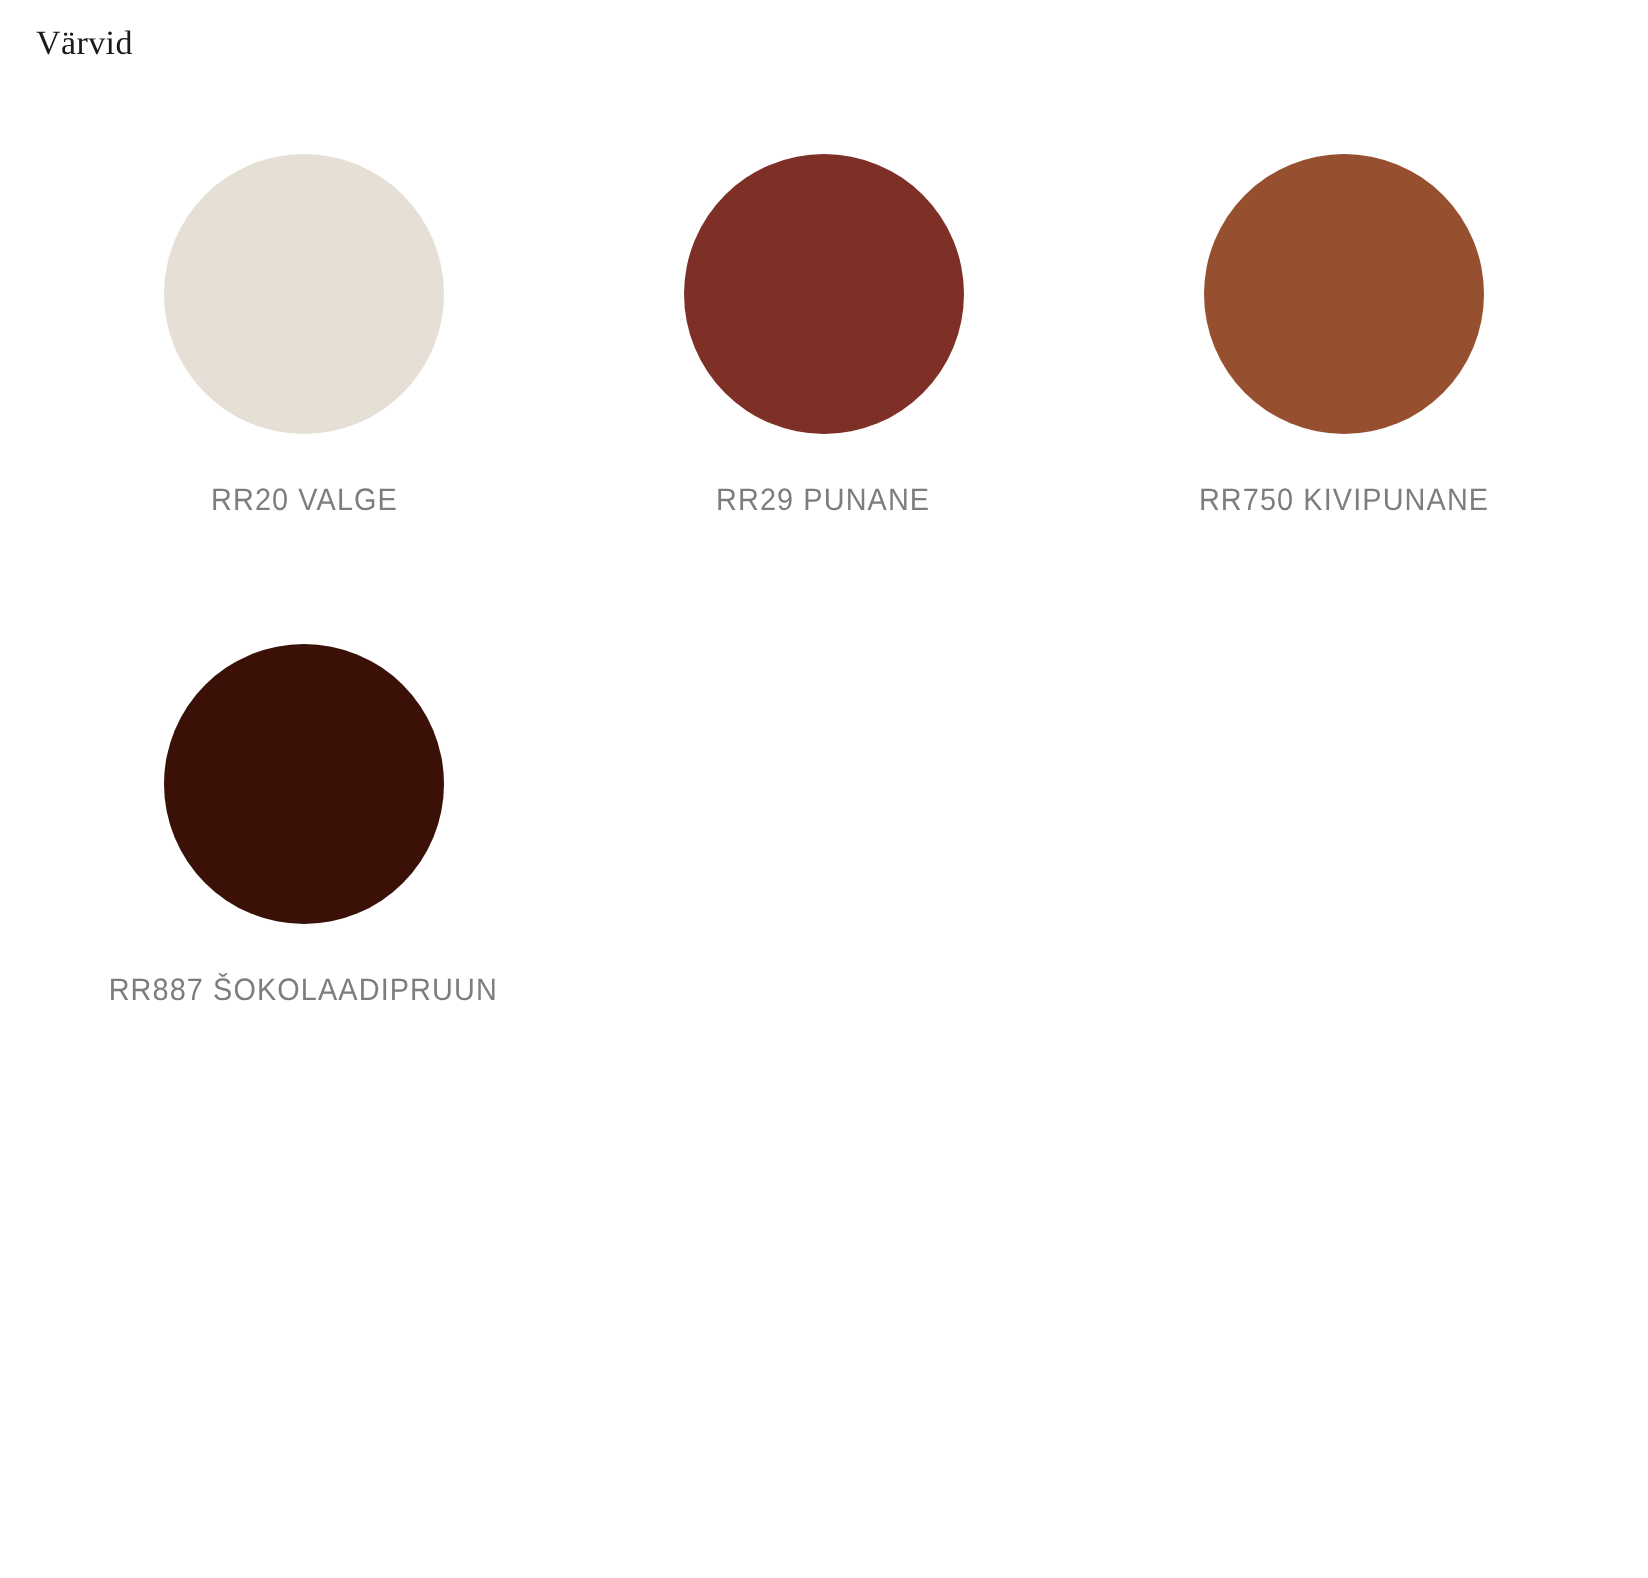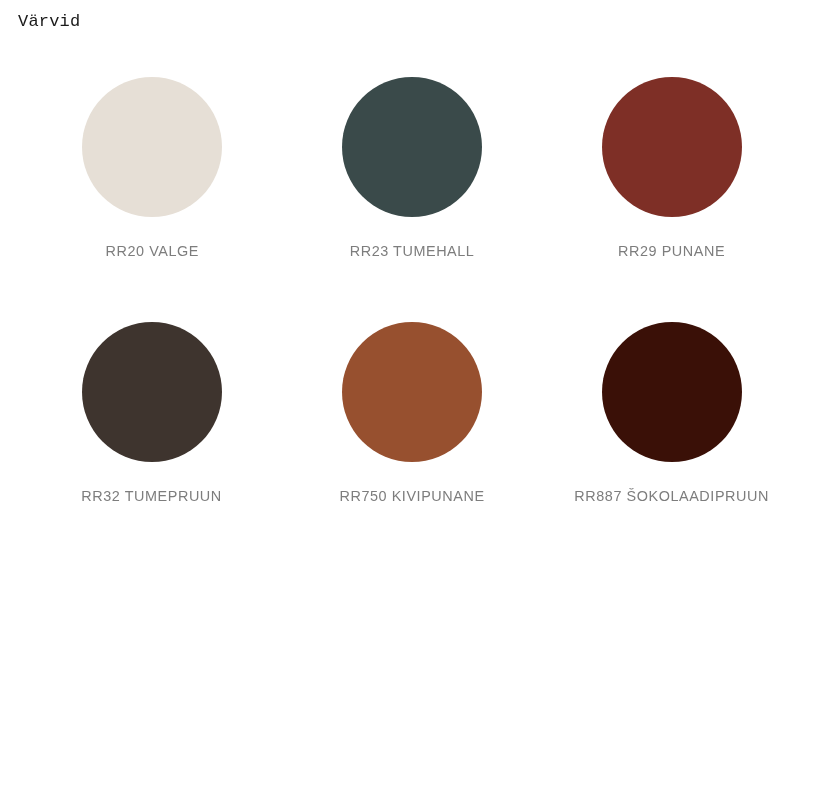--- a/index.html
+++ b/index.html
@@ -14,21 +14,21 @@
     overflow: hidden;
     position: relative;
   }
 
   .page-title {
     position: absolute;
     left: 18px;
     top: 12px;
     font-size: 17px;
     color: #1a1a1a;
-    font-family: Liberation Mono, monospace;
+    font-family: Liberation Serif, serif;
     letter-spacing: 0.2px;
     white-space: nowrap;
   }
 
   .swatch-grid {
     position: absolute;
     left: 0;
     top: 58px;
     width: 824px;
     display: grid;
@@ -73,34 +73,26 @@
 
 <div class="page-title" style="color: rgb(26, 26, 26);">Värvid</div>
 
 <div class="swatch-grid">
 
   <div class="swatch-cell">
     <div class="swatch-circle" style="background: rgb(230, 223, 214);"></div>
     <div class="swatch-label" style="color: rgb(125, 125, 125);">RR20 VALGE</div>
   </div>
 
-  <div class="swatch-cell">
-    <div class="swatch-circle" style="background: rgb(58, 74, 74);"></div>
-    <div class="swatch-label" style="color: rgb(125, 125, 125);">RR23 TUMEHALL</div>
-  </div>
 
   <div class="swatch-cell">
     <div class="swatch-circle" style="background: rgb(126, 47, 38);"></div>
     <div class="swatch-label" style="color: rgb(125, 125, 125);">RR29 PUNANE</div>
   </div>
 
-  <div class="swatch-cell">
-    <div class="swatch-circle" style="background: rgb(62, 52, 46);"></div>
-    <div class="swatch-label" style="color: rgb(125, 125, 125);">RR32 TUMEPRUUN</div>
-  </div>
 
 
 
   <div class="swatch-cell">
     <div class="swatch-circle" style="background: rgb(151, 80, 47);"></div>
     <div class="swatch-label" style="color: rgb(125, 125, 125);">RR750 KIVIPUNANE</div>
   </div>
 
   <div class="swatch-cell">
     <div class="swatch-circle" style="background: rgb(58, 16, 7);"></div>

